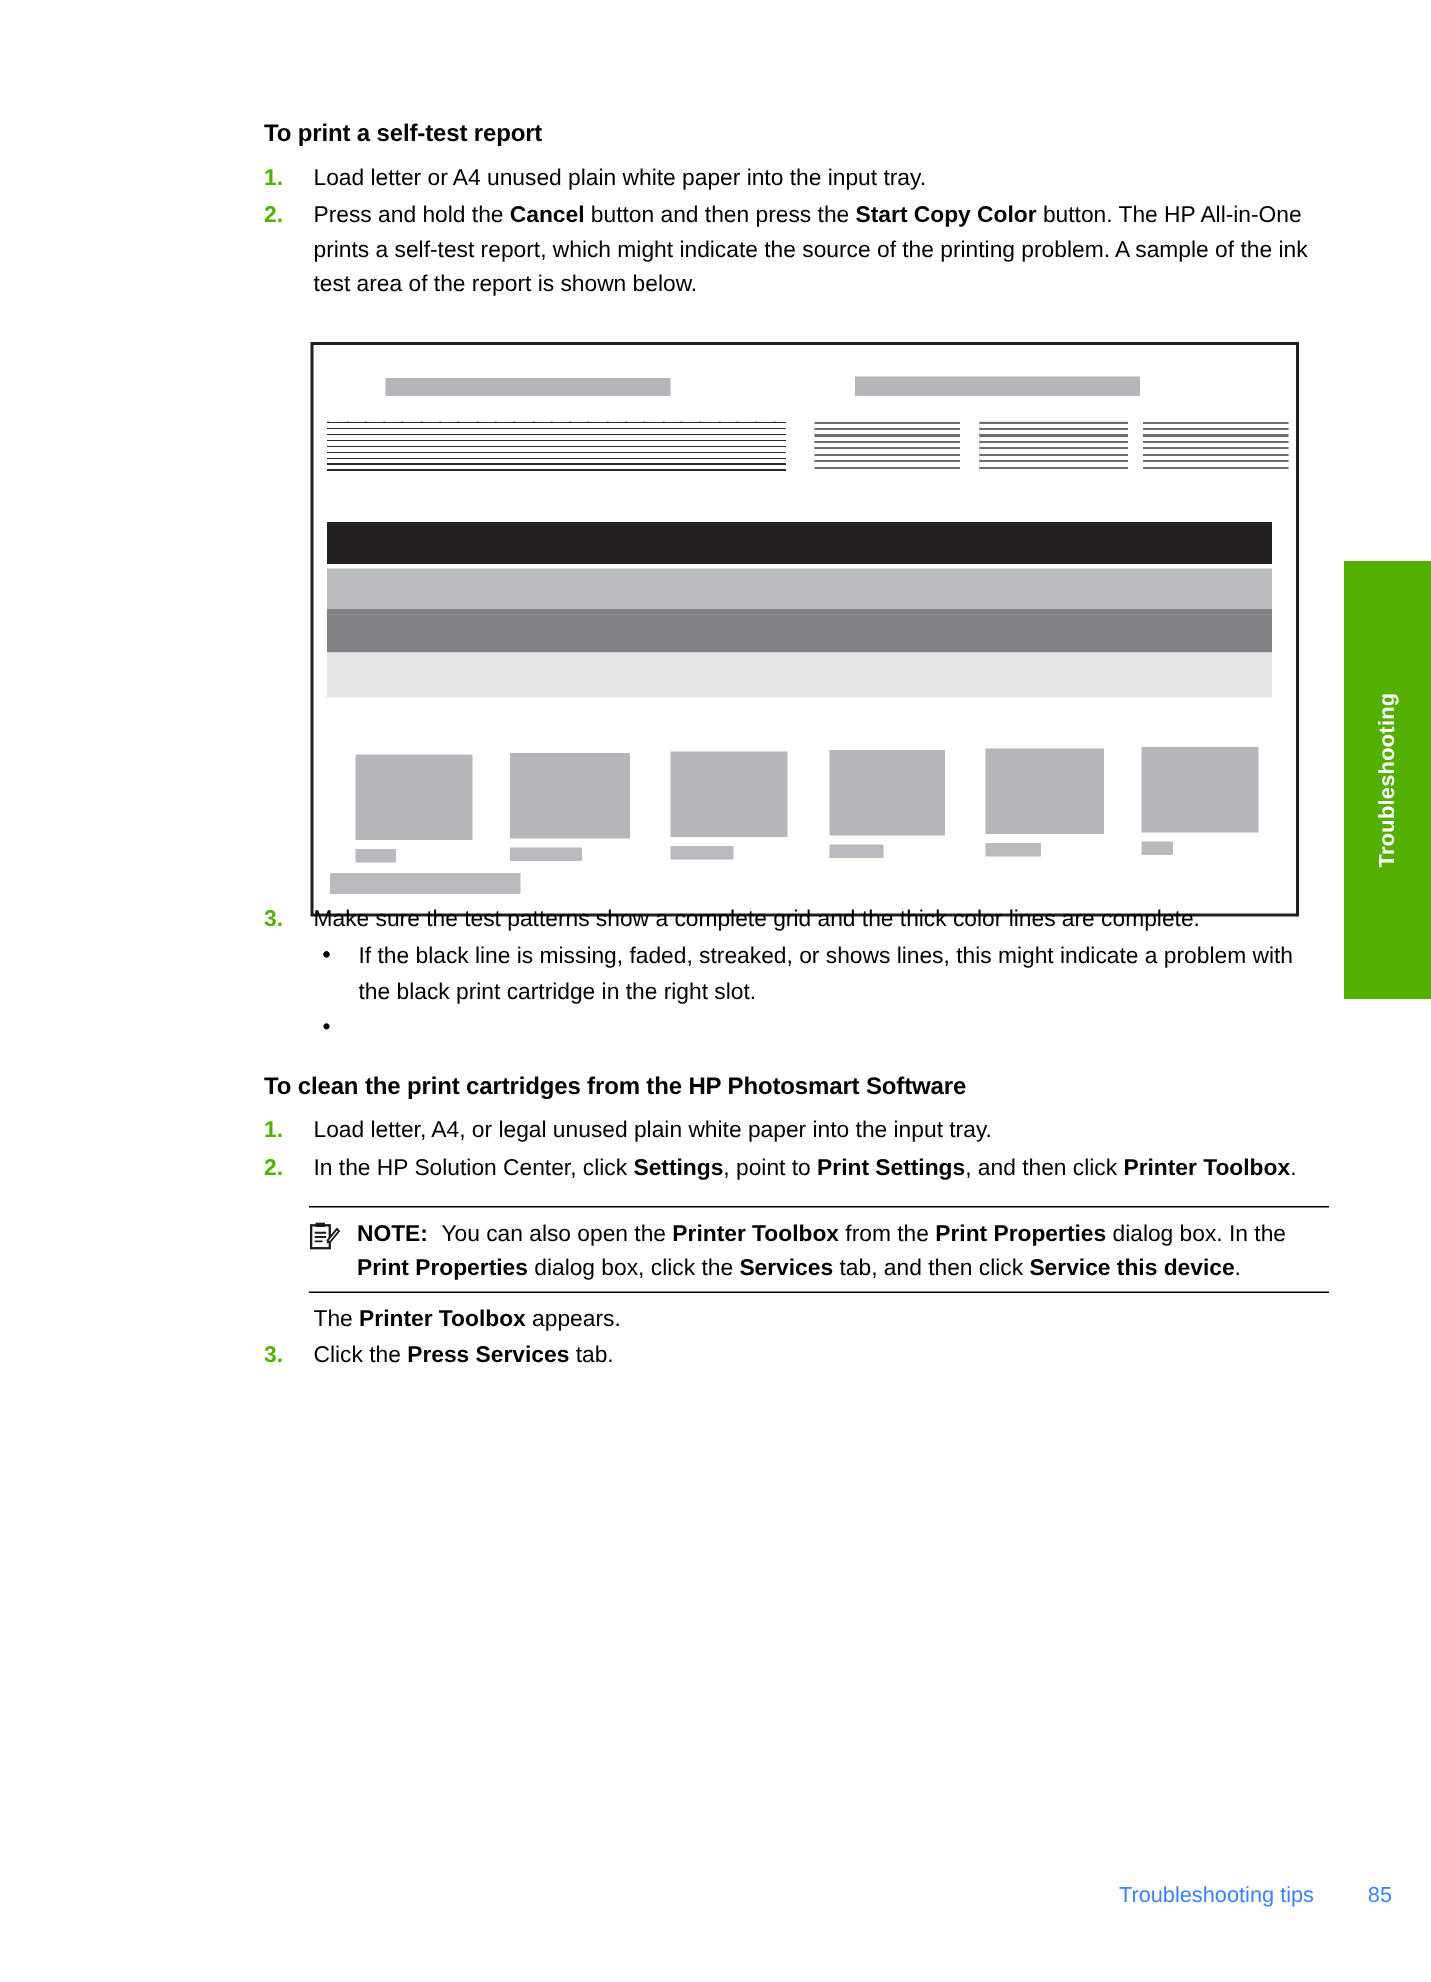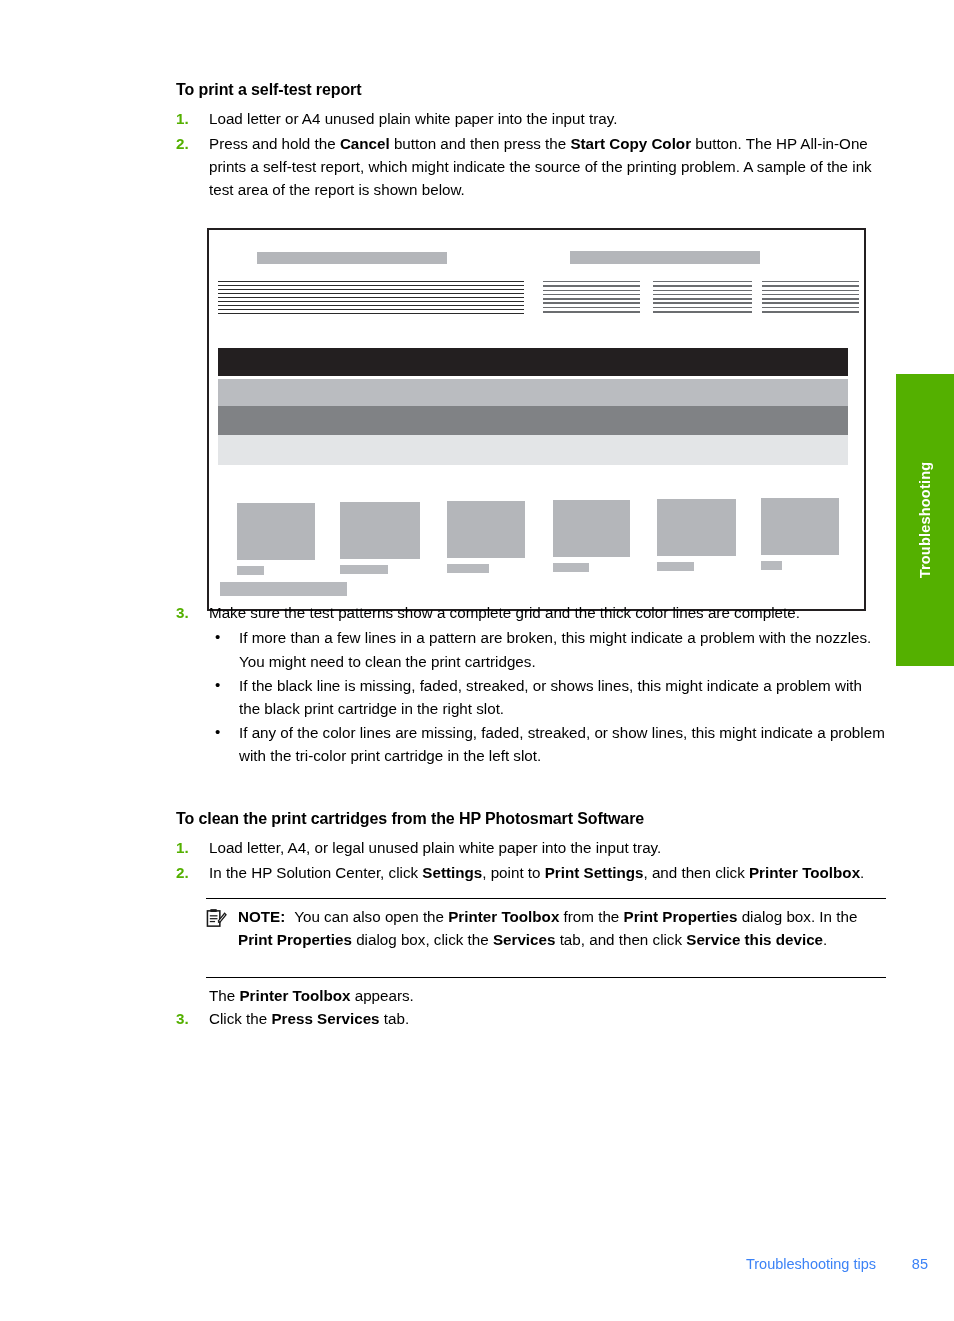--- a/index.html
+++ b/index.html
@@ -107,21 +107,21 @@
     line-height: 1.52;
   }
   .block-gap-lg { height: 38px; }
 
   
   .note-box {
     margin: 14px 0 6px 30px;
     width: 680px;
     border-top: 1.6px solid #000000;
     border-bottom: 1.6px solid #000000;
-    padding: 7px 0 25px 0;
+    padding: 7px 0 4px 0;
     position: relative;
   }
   .note-inner {
     position: relative;
     padding-left: 32px;
     font-size: 15.2px;
     line-height: 1.5;
   }
   .note-icon {
     position: absolute;
@@ -239,23 +239,23 @@
 
     <ol class="steps" id="steps-one">
         <li><span class="num">1.</span><span><span>Load letter or A4 unused plain white paper into the input tray.</span></span></li>
         <li><span class="num">2.</span><span><span>Press and hold the </span><b>Cancel</b><span> button and then press the </span><b>Start Copy Color</b><span> button. The HP All-in-One prints a self-test report, which might indicate the source of the printing problem. A sample of the ink test area of the report is shown below.</span></span></li>
       </ol>
 
     <div style="height:398px"></div>
 
     <ol class="steps" id="steps-one-b">
         <li><span class="num">3.</span><span><span>Make sure the test patterns show a complete grid and the thick color lines are complete.</span></span><ul class="bullets">
-            <li><span class="dot">•</span><span><span>If more than a few lines in a pattern are broken, this might indicate a problem with the nozzles. You might need to clean the print cartridges.</span></span></li>
+            <li><span class="dot">•</span></li>
             <li><span class="dot">•</span><span><span>If the black line is missing, faded, streaked, or shows lines, this might indicate a problem with the black print cartridge in the right slot.</span></span></li>
-            <li><span class="dot">•</span><span><span>If any of the color lines are missing, faded, streaked, or show lines, this might indicate a problem with the tri-color print cartridge in the left slot.</span></span></li>
+            <li><span class="dot">•</span></li>
           </ul></li>
       </ol>
 
     <div class="block-gap-lg"></div>
 
     <h2 class="section-heading second">To clean the print cartridges from the HP Photosmart Software</h2>
 
     <ol class="steps" id="steps-two">
         <li><span class="num">1.</span><span><span>Load letter, A4, or legal unused plain white paper into the input tray.</span></span></li>
         <li><span class="num">2.</span><span><span>In the HP Solution Center, click </span><b>Settings</b><span>, point to </span><b>Print Settings</b><span>, and then click </span><b>Printer Toolbox</b><span>.</span></span></li>

